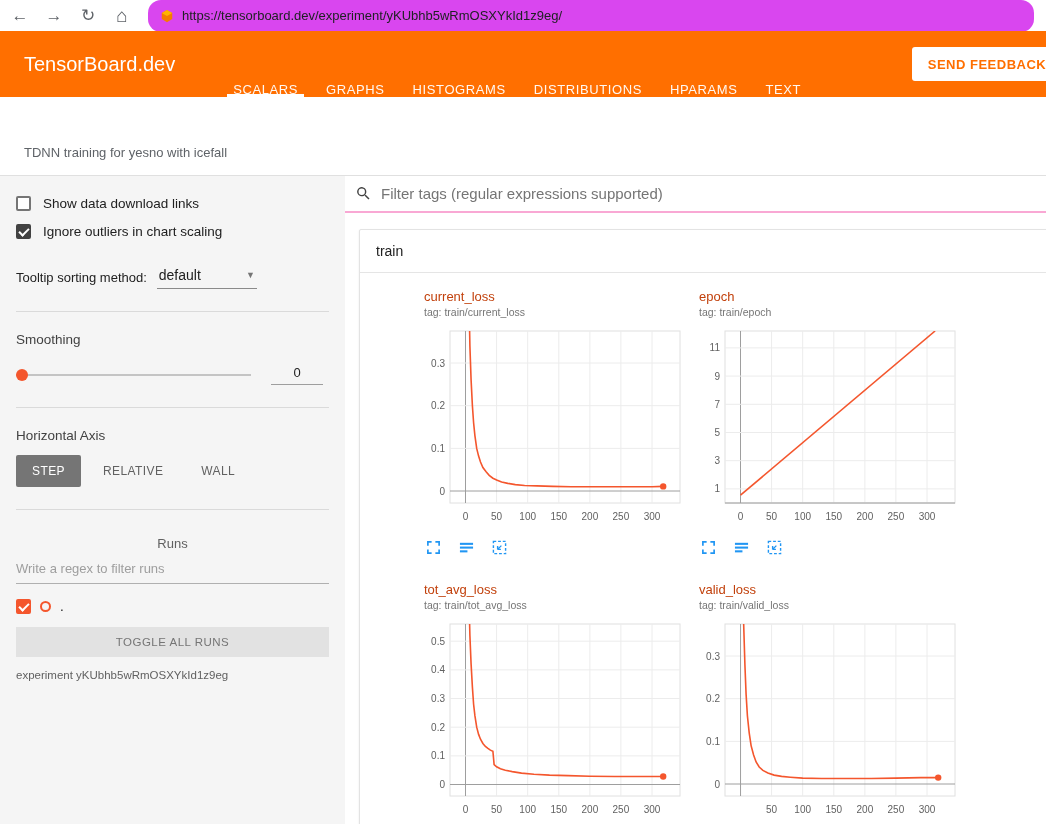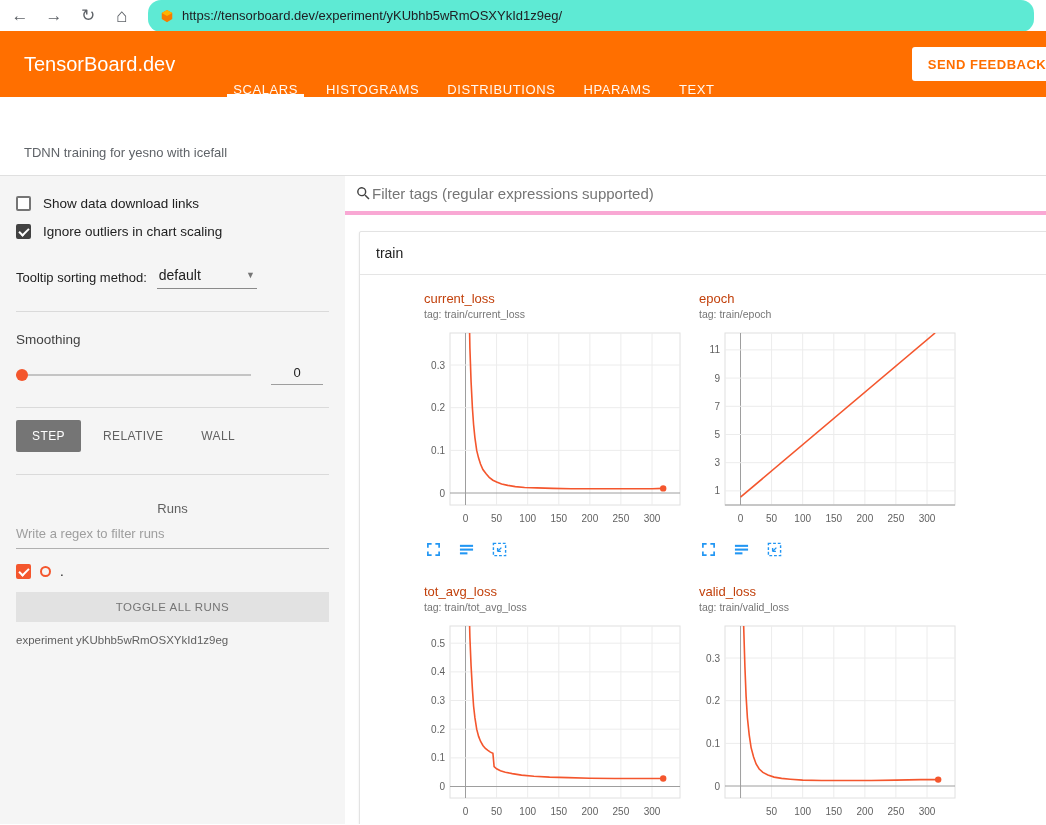--- a/index.html
+++ b/index.html
@@ -3,21 +3,21 @@
 <meta charset="utf-8">
 <style>
   * { box-sizing: border-box; margin: 0; padding: 0; }
   html, body { width: 1046px; height: 825px; overflow: hidden; background: #fff;
     font-family: "Liberation Sans", sans-serif; }
 
   
   .browser-bar { height: 31px; display: flex; align-items: center; padding: 0 10px;
     gap: 14px; background: #fff; }
   .bicon { font-size: 17px; color: #5f6368; width: 20px; text-align: center; cursor: pointer; line-height: 1; }
-  .url-bar { flex: 1; height: 32px; background: #5eead4; border-radius: 13px;
+  .url-bar { flex: 1; height: 32px; background: #d946ef; border-radius: 13px;
     display: flex; align-items: center; padding: 0 12px; gap: 8px; margin: 0 2px; }
   .url-text { font-size: 13px; color: #202124; white-space: nowrap; }
 
   
   header { height: 66px; background: var(--accent); display: flex; align-items: center;
     padding-left: 24px; position: relative; color: #fff; }
   .logo { font-size: 20px; font-weight: 500; }
   .tabs { display: flex; height: 100%; margin-left: 44px; align-items: flex-end; }
   .tab { padding: 0 14px; display: flex; align-items: center; font-size: 13px;
     font-weight: 500; letter-spacing: .6px; position: relative; color: rgba(255,255,255,.95); cursor: pointer; }
@@ -74,22 +74,22 @@
     font-family: inherit; }
   .runs-input::placeholder { color: #9e9e9e; }
   .run-row { display: flex; align-items: center; gap: 9px; margin-top: 15px; cursor: pointer; }
   .run-circle { width: 11px; height: 11px; border: 2px solid var(--run); border-radius: 50%; flex: none; }
   .toggle-btn { margin-top: 13px; width: 100%; background: #e2e2e2; border: none;
     color: #757575; font-size: 11.5px; font-weight: 500; letter-spacing: .5px;
     padding: 9px 0; font-family: inherit; cursor: pointer; }
   .exp-id { margin-top: 12px; font-size: 11.5px; color: #616161; }
 
   
-  .filter-row { display: flex; align-items: center; padding: 9px 16px 9px 10px;
-    border-bottom: 4px solid #f9a8d4; }
+  .filter-row { display: flex; align-items: center; gap: 9px; padding: 9px 16px 9px 10px;
+    border-bottom: 2px solid #f9a8d4; }
   .filter-input { border: none; outline: none; flex: 1; font-size: 15px; font-family: inherit; color: #212121; }
   .filter-input::placeholder { color: #757575; }
 
   .card { margin: 16px 0 0 14px; width: 870px; border: 1px solid #e3e3e3; border-radius: 2px;
     box-shadow: 0 1px 2px rgba(0,0,0,.10); background: #fff; }
   .card-title { padding: 13px 16px; font-size: 14px; color: #212121; border-bottom: 1px solid #e5e5e5; }
   .charts-grid { display: grid; grid-template-columns: repeat(2, 262px); column-gap: 13px;
     row-gap: 26px; padding: 16px 16px 20px 64px; }
   .chart-title { font-size: 13px; color: #c2410c; }
   .chart-tag { font-size: 10.5px; color: #757575; margin: 2px 0 7px; }
@@ -113,20 +113,21 @@
         </svg>
     </span>
     <span class="url-text">https://tensorboard.dev/experiment/yKUbhb5wRmOSXYkId1z9eg/</span>
   </div>
 </div>
 
 <header>
   <div class="logo">TensorBoard.dev</div>
   <nav class="tabs">
       <div class="tab active">SCALARS</div>
+      <div class="tab">GRAPHS</div>
       <div class="tab">HISTOGRAMS</div>
       <div class="tab">DISTRIBUTIONS</div>
       <div class="tab">HPARAMS</div>
       <div class="tab">TEXT</div>
     </nav>
   <button class="feedback">SEND FEEDBACK</button>
 </header>
 
 <div class="desc-block">TDNN training for yesno with icefall</div>
 
@@ -155,20 +156,21 @@
     <div class="section-label">Smoothing</div>
     <div class="slider-row">
       <div class="slider">
         <span class="thumb"></span>
       </div>
       <span class="slider-val">0</span>
     </div>
 
     <hr>
 
+    <div class="section-label">Horizontal Axis</div>
     <div class="axis-btns">
         <button class="axis-btn active">STEP</button>
         <button class="axis-btn">RELATIVE</button>
         <button class="axis-btn">WALL</button>
       </div>
 
     <hr>
 
     <div class="runs-label">Runs</div>
     <input class="runs-input" placeholder="Write a regex to filter runs" style="">

